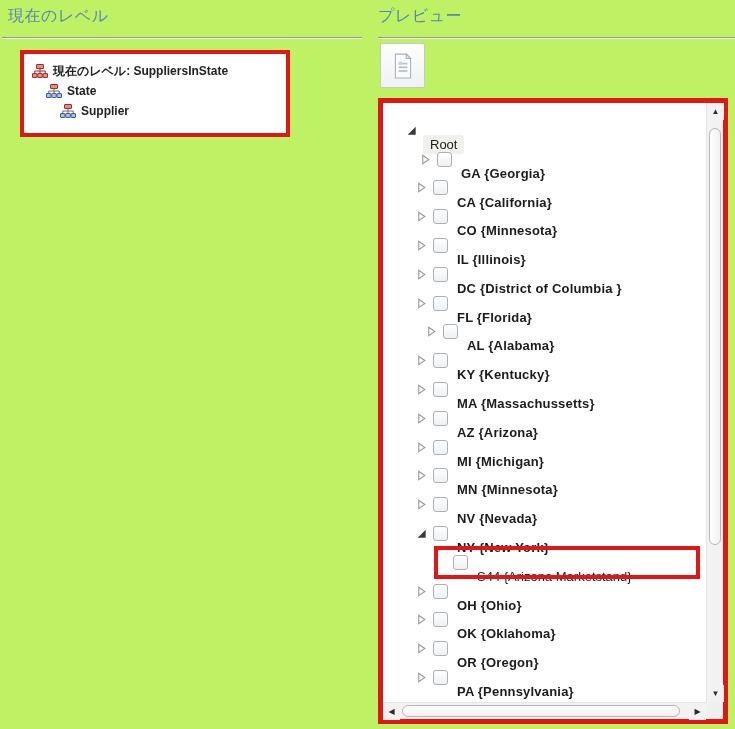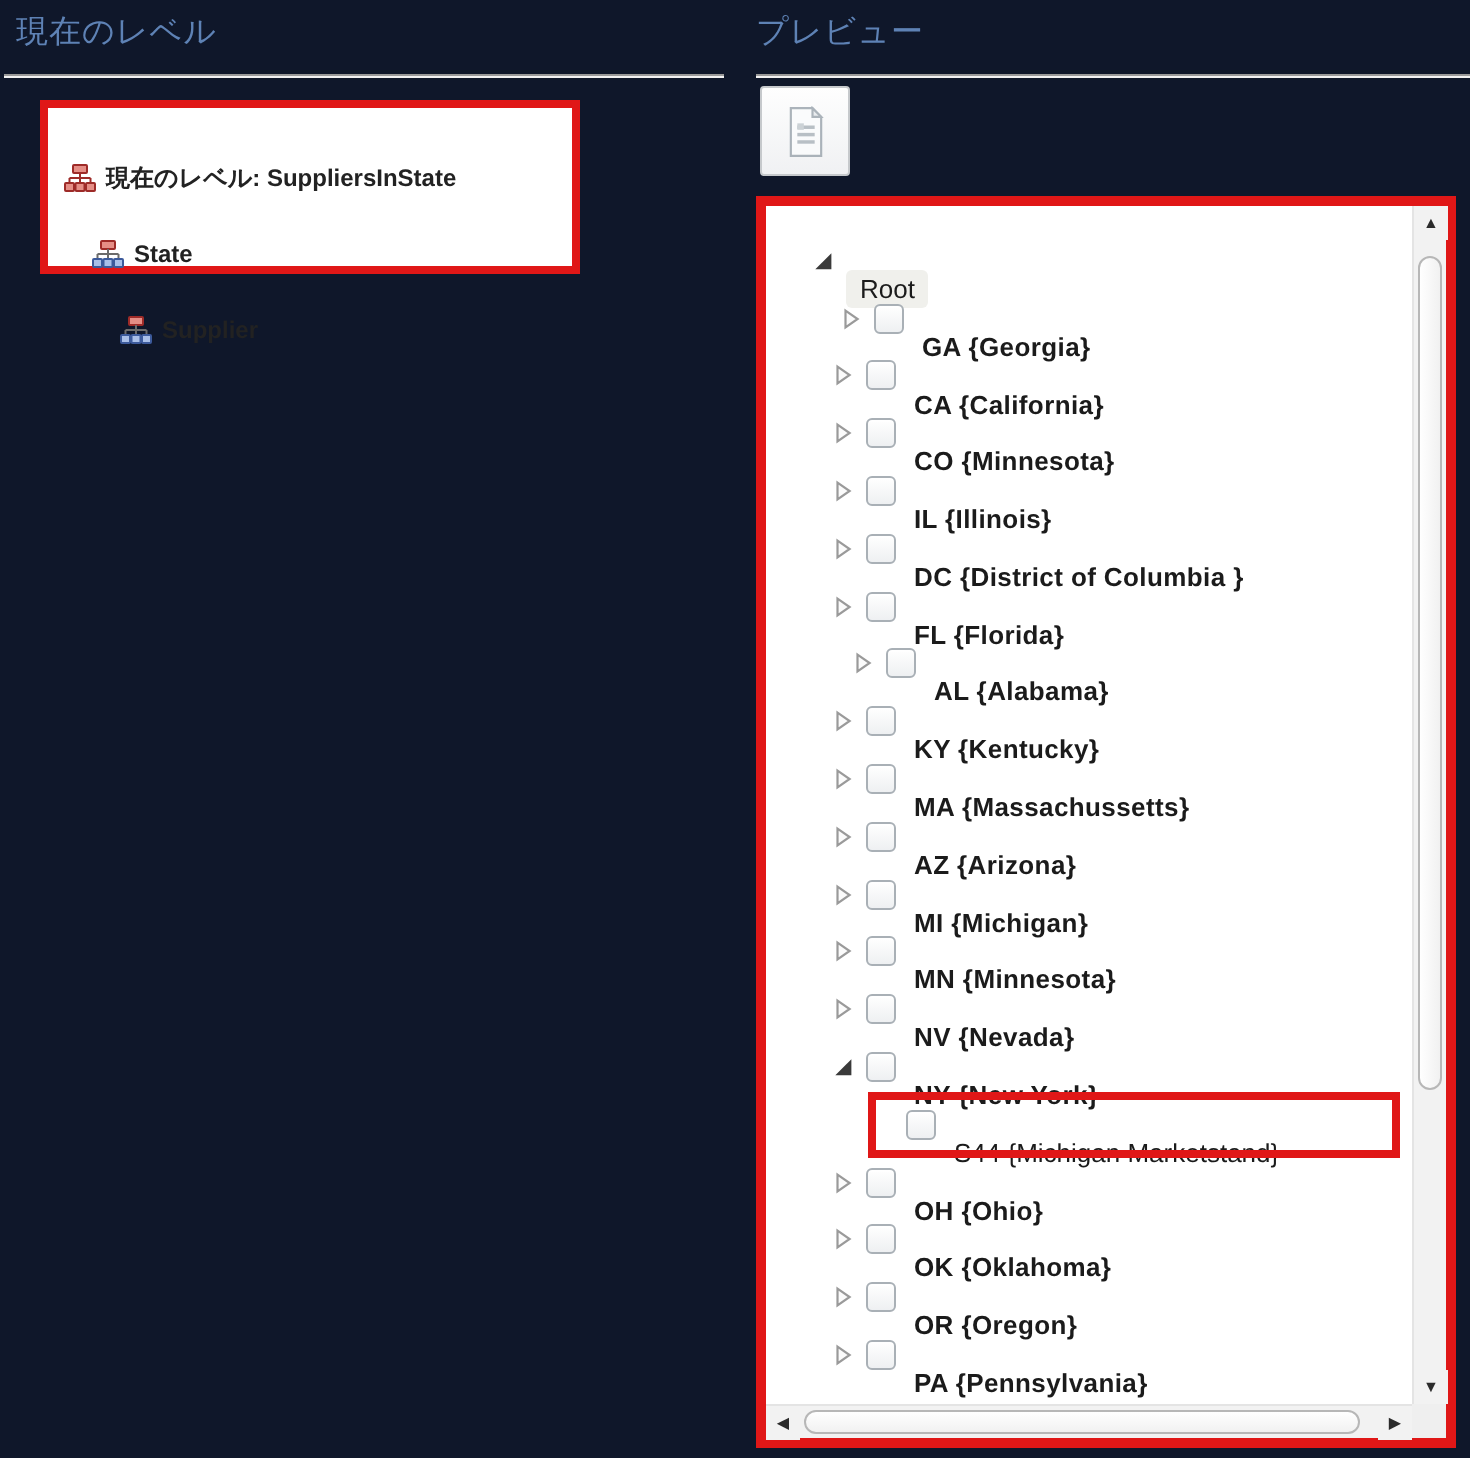--- a/index.html
+++ b/index.html
@@ -4,39 +4,39 @@
 <style>
   :root{
     --red:#e01717;
     --head-blue:#5e82b5;
     --rule:#9a9a9a;
     --txt:#1b1b1b;
   }
   *{box-sizing:border-box;margin:0;padding:0;}
   html,body{width:735px;height:729px;background:#fff;overflow:hidden;
     font-family:"Liberation Sans",sans-serif;}
-  .canvas{position:relative;width:735px;height:729px;background:#0f172a;}
+  .canvas{position:relative;width:735px;height:729px;background:#bef264;}
 
   
   .panel-title{
     position:absolute;top:6px;height:26px;
     font-size:16px;font-weight:400;color:var(--head-blue);
     letter-spacing:.5px;
   }
   .rule{position:absolute;height:0;border-top:1px solid var(--rule);
     box-shadow:0 1px 0 #f2f2f2;}
 
   
   .left-annot{
     position:absolute;left:20px;top:50px;width:270px;height:87px;
     border:4px solid var(--red);background:#fff;
     padding:7px 6px 0 8px;
   }
   .hier-row{display:flex;align-items:center;height:20px;
-    font-size:12px;font-weight:700;color:#222;white-space:nowrap;margin-top:18px;}
+    font-size:12px;font-weight:700;color:#222;white-space:nowrap;}
   .hier-row .org{margin-right:5px;flex:0 0 auto;}
   .ind1{padding-left:14px;}
   .ind2{padding-left:28px;}
 
   .org rect,.org path{stroke-width:1;}
   .org.red rect{fill:#e58e86;stroke:#9e2b28;}
   .org.red path{fill:none;stroke:#9e2b28;}
   .org.blue rect{fill:#a9bfe8;stroke:#3c5a9b;}
   .org.blue rect.top{fill:#e58e86;stroke:#9e2b28;}
   .org.blue path{fill:none;stroke:#6b6b6b;}
@@ -301,21 +301,21 @@
               <svg width="11" height="11" viewBox="0 0 10 10">
                 <path d="M8.8 1.5 L8.8 8.8 L1.5 8.8 Z" fill="#3a3a3a"></path>
               </svg>
             </span>
             <span class="cb"></span>
             <span class="lbl b">NY {New York}</span>
           </div>
           <div class="tree-row hl" style="padding-left: 52px;">
             <span class="expander"></span>
             <span class="cb"></span>
-            <span class="lbl">S44 {Michigan Marketstand}</span>
+            <span class="lbl">S44 {Arizona Marketstand}</span>
           </div>
           <div class="tree-row" style="padding-left: 32px;">
             <span class="expander">
               <svg width="11" height="11" viewBox="0 0 10 10">
                 <path d="M2.5 1.2 L8 5 L2.5 8.8 Z" fill="#fbfbfb" stroke="#9a9a9a"></path>
               </svg>
             </span>
             <span class="cb"></span>
             <span class="lbl b">OH {Ohio}</span>
           </div>

